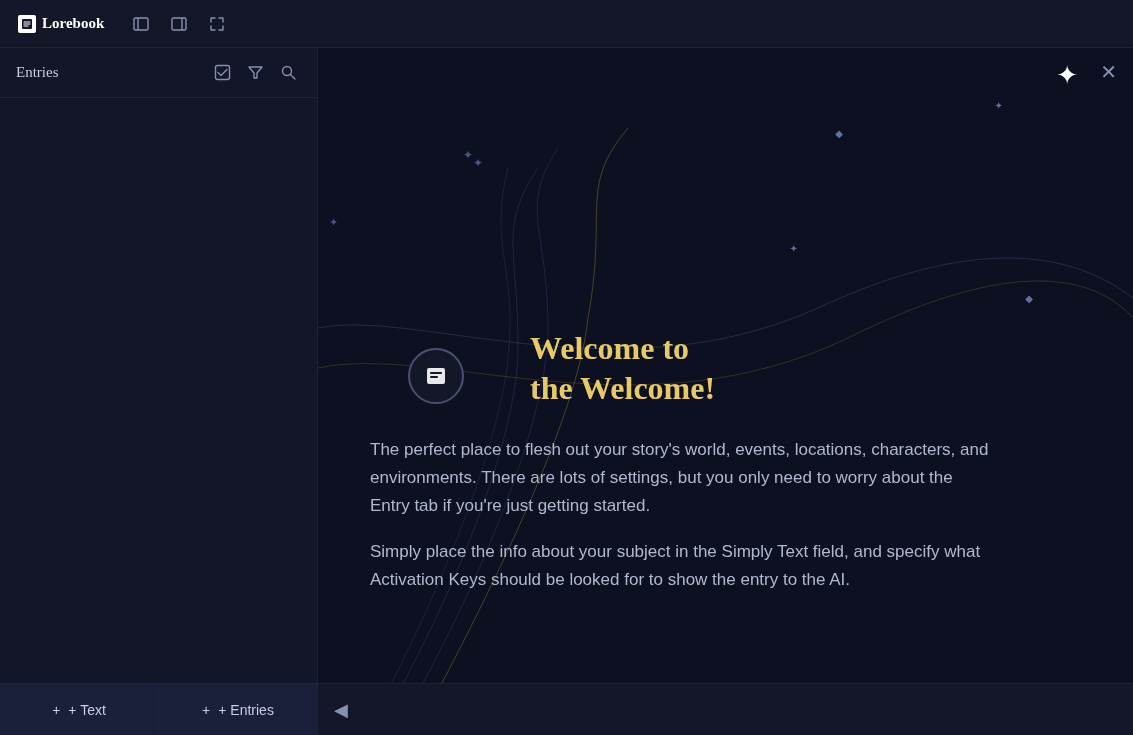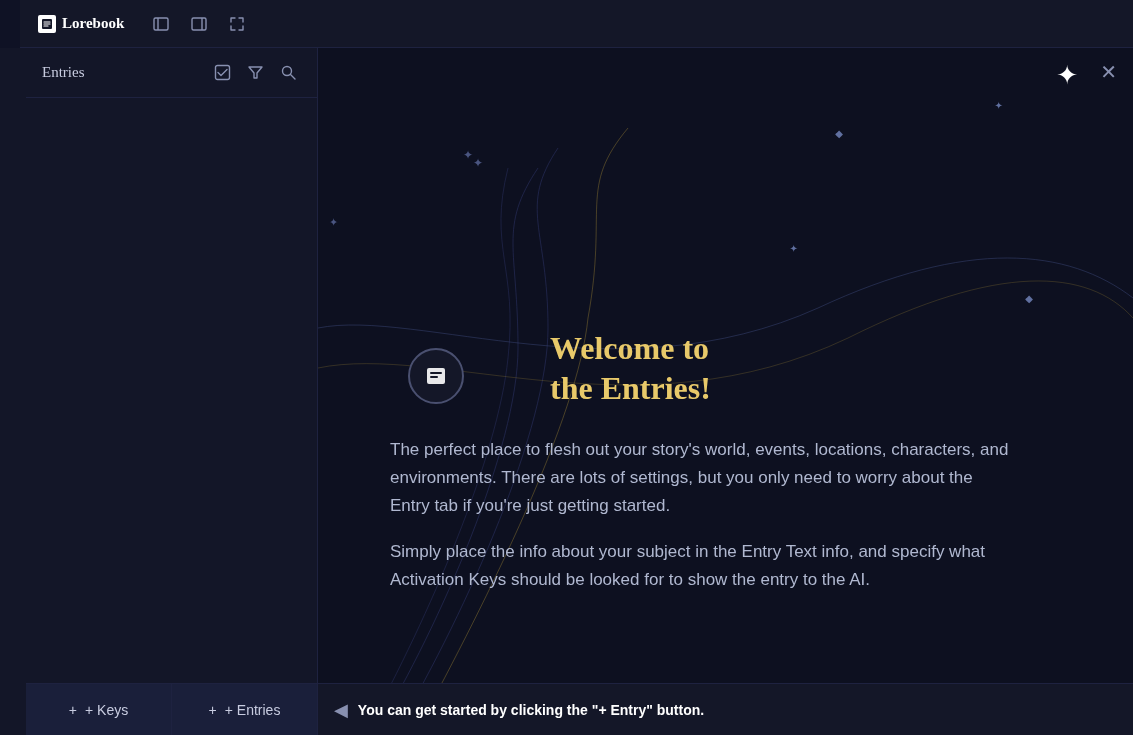--- a/index.html
+++ b/index.html
@@ -17,21 +17,20 @@
 
     
     .toolbar {
       display: flex;
       align-items: center;
       background-color: #141728;
       height: 48px;
       padding: 0 8px;
       border-bottom: 1px solid #1e2240;
       flex-shrink: 0;
-      margin-left: 20px;
     }
 
     .toolbar-logo {
       display: flex;
       align-items: center;
       gap: 6px;
       color: #fff;
       font-size: 15px;
       font-weight: bold;
       padding: 4px 10px;
@@ -69,21 +68,20 @@
     }
 
     
     .sidebar {
       width: 318px;
       background-color: #131628;
       border-right: 1px solid #1e2240;
       display: flex;
       flex-direction: column;
       flex-shrink: 0;
-      padding-left: 26px;
     }
 
     .sidebar-header {
       display: flex;
       align-items: center;
       justify-content: space-between;
       padding: 12px 16px;
       border-bottom: 1px solid #1e2240;
       height: 50px;
     }
@@ -178,21 +176,21 @@
       left: 0;
       width: 100%;
       height: 100%;
       pointer-events: none;
     }
 
     
     .welcome-panel {
       position: absolute;
       top: 280px;
-      left: 72px;
+      left: 52px;
       right: 40px;
     }
 
     .welcome-icon-circle {
       position: absolute;
       top: -55px;
       left: 10px;
       width: 56px;
       height: 56px;
       border-radius: 50%;
@@ -313,21 +311,21 @@
         </button>
       </div>
     </div>
 
     <div class="sidebar-content">
     </div>
 
     <div class="sidebar-footer">
       <button class="footer-btn">
         <span>+</span>
-        <span style="margin-left:2px;">+ Keys</span>
+        <span style="margin-left:2px;">+ Text</span>
       </button>
       <button class="footer-btn">
         <span>+</span>
         <span style="margin-left:2px;">+ Entries</span>
       </button>
     </div>
   </div>
 
   <div class="content-area">
 
@@ -360,30 +358,27 @@
         <rect x="3" y="4" width="18" height="16" rx="2" fill="#fff" opacity="0.9"></rect>
         <rect x="6" y="8" width="12" height="2" rx="1" fill="#141728"></rect>
         <rect x="6" y="12" width="8" height="2" rx="1" fill="#141728"></rect>
       </svg>
     </div>
 
     <div class="welcome-panel">
       <div style="margin-left:80px; margin-bottom:24px;">
         <div class="welcome-title">
           <div>Welcome to</div>
-          <div>the Entries!</div>
+          <div>the Welcome!</div>
         </div>
       </div>
       <div class="welcome-body">
         <p>The perfect place to flesh out your story's world, events, locations, characters, and environments. There are lots of settings, but you only need to worry about the Entry tab if you're just getting started.</p>
-        <p>Simply place the info about your subject in the Entry Text info, and specify what Activation Keys should be looked for to show the entry to the AI.</p>
+        <p>Simply place the info about your subject in the Simply Text field, and specify what Activation Keys should be looked for to show the entry to the AI.</p>
       </div>
     </div>
 
     <div class="hint-bar">
       <span class="hint-arrow">◀</span>
-      <span class="hint-text">
-        <strong>You can get started by clicking the "+ Entry" button.</strong>
-      </span>
     </div>
 
   </div>
 </div>
 
 </body></html>

